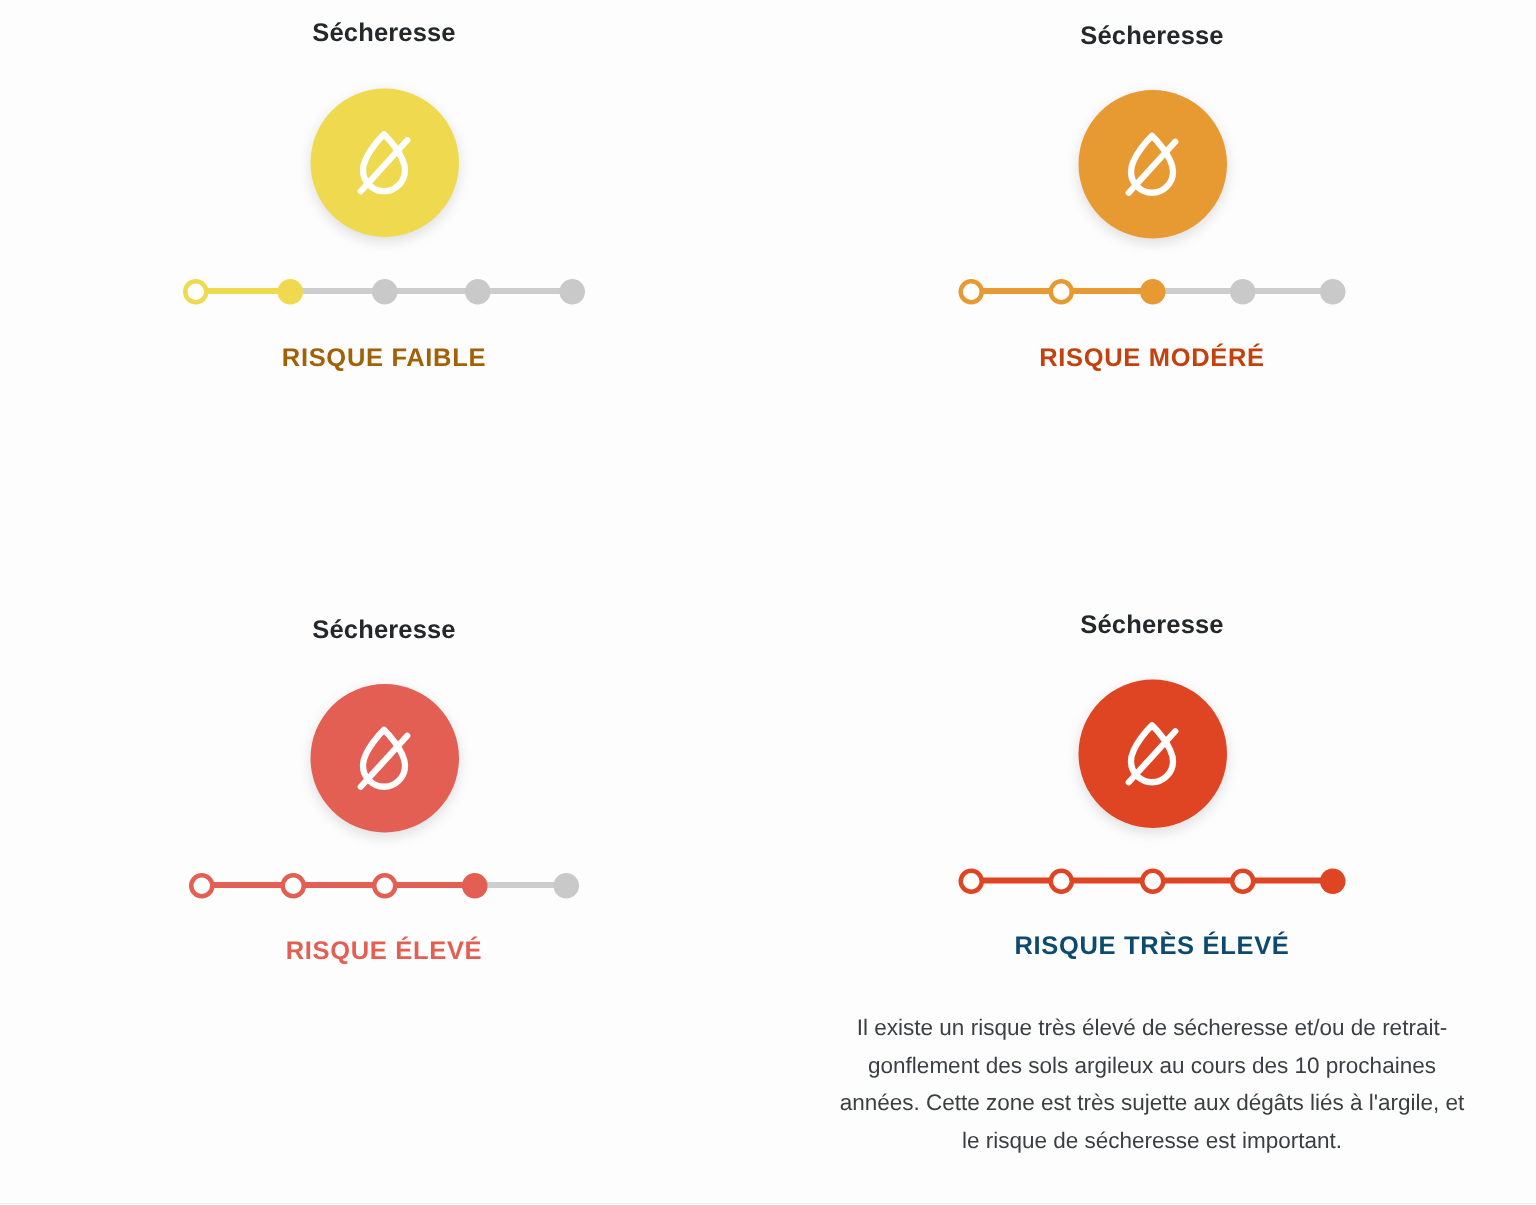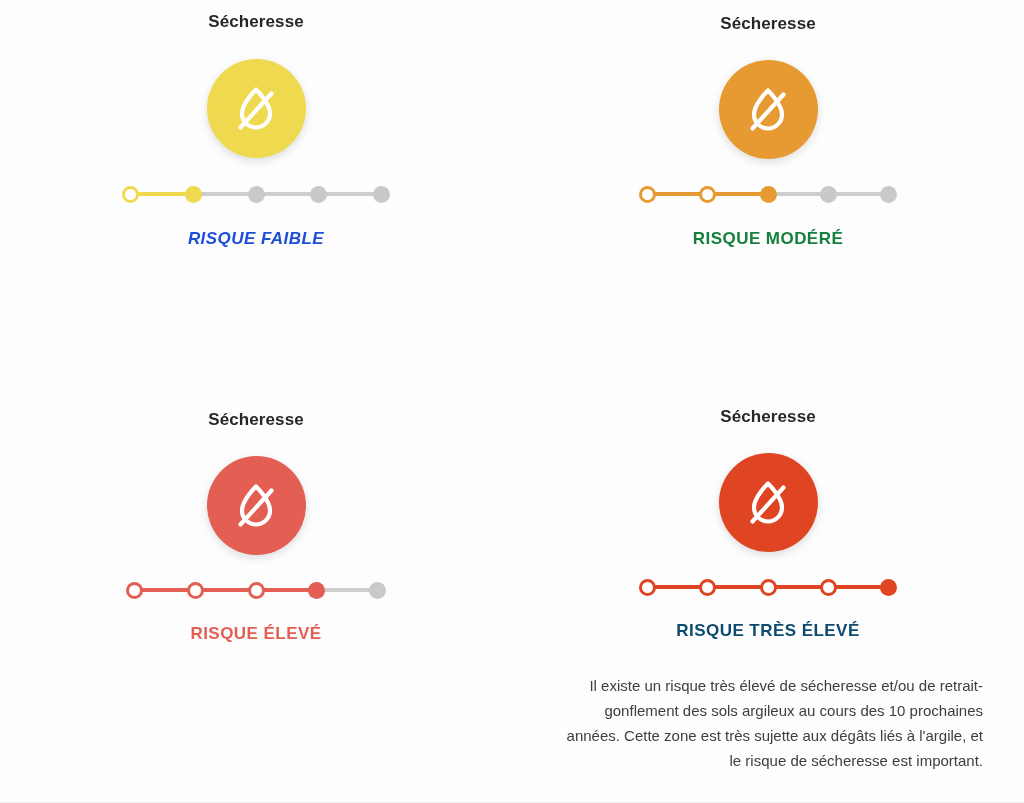--- a/index.html
+++ b/index.html
@@ -125,21 +125,21 @@
   .card-c .card-title { margin-top: 10px; }
   .card-c .badge      { margin-top: 26px; }
   .card-c .steps      { margin-top: 25px; width: 260px; }
   .card-c .risk-label { margin-top: 24px; }
   .card-c .risk-desc  { margin-top: 32px; max-width: 434px; }
 
   .card-d .card-title { margin-top: 7px; }
   .card-d .badge      { margin-top: 26px; }
   .card-d .steps      { margin-top: 25px; width: 258px; }
   .card-d .risk-label { margin-top: 24px; }
-  .card-d .risk-desc  { margin-top: 32px; max-width: 430px; text-align: right; }
+  .card-d .risk-desc  { margin-top: 32px; max-width: 430px; }
 </style>
 </head>
 <body style="background: rgb(253, 253, 253);">
 
 <div id="risk-grid">
 
   <div class="risk-card card-a">
     <div class="card-title">Sécheresse</div>
 
     <div class="badge" style="background: rgb(239, 218, 79);">
@@ -156,21 +156,21 @@
       <span class="step-bar active"></span>
       <span class="step-dot filled"></span>
       <span class="step-bar muted"></span>
       <span class="step-dot muted"></span>
       <span class="step-bar muted"></span>
       <span class="step-dot muted"></span>
       <span class="step-bar muted"></span>
       <span class="step-dot muted"></span>
     </div>
 
-    <div class="risk-label" style="color: #1d4ed8; font-style: italic;">RISQUE FAIBLE</div>
+    <div class="risk-label" style="color: #a16207;">RISQUE FAIBLE</div>
   </div>
 
   <div class="risk-card card-b">
     <div class="card-title">Sécheresse</div>
 
     <div class="badge" style="background: rgb(232, 154, 50);">
       <span>
         <svg width="54" height="54" viewBox="0 0 54 54" fill="none">
           <path d="M27 7.5 C27 7.5 41 21 41 31.5 C41 39.2 34.7 45.5 27 45.5 C19.3 45.5 13 39.2 13 31.5 C13 21 27 7.5 27 7.5 Z" stroke="#ffffff" stroke-width="4.2" stroke-linecap="round" stroke-linejoin="round"></path>
           <path d="M11.5 45.5 L42.5 11.5" stroke="#ffffff" stroke-width="4.2" stroke-linecap="round"></path>
@@ -183,21 +183,21 @@
       <span class="step-bar active"></span>
       <span class="step-dot hollow"></span>
       <span class="step-bar active"></span>
       <span class="step-dot filled"></span>
       <span class="step-bar muted"></span>
       <span class="step-dot muted"></span>
       <span class="step-bar muted"></span>
       <span class="step-dot muted"></span>
     </div>
 
-    <div class="risk-label" style="color: #15803d;">RISQUE MODÉRÉ</div>
+    <div class="risk-label" style="color: #c2410c;">RISQUE MODÉRÉ</div>
   </div>
 
   <div class="risk-card card-c">
     <div class="card-title">Sécheresse</div>
 
     <div class="badge" style="background: rgb(227, 94, 83);">
       <span>
         <svg width="54" height="54" viewBox="0 0 54 54" fill="none">
           <path d="M27 7.5 C27 7.5 41 21 41 31.5 C41 39.2 34.7 45.5 27 45.5 C19.3 45.5 13 39.2 13 31.5 C13 21 27 7.5 27 7.5 Z" stroke="#ffffff" stroke-width="4.2" stroke-linecap="round" stroke-linejoin="round"></path>
           <path d="M11.5 45.5 L42.5 11.5" stroke="#ffffff" stroke-width="4.2" stroke-linecap="round"></path>

